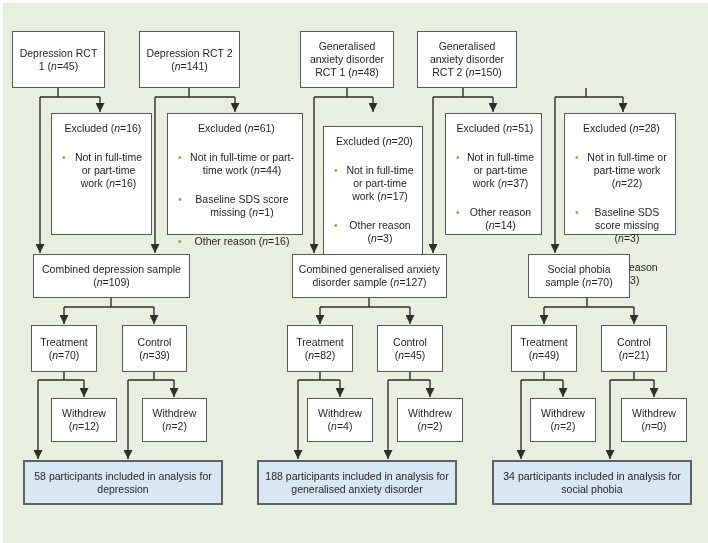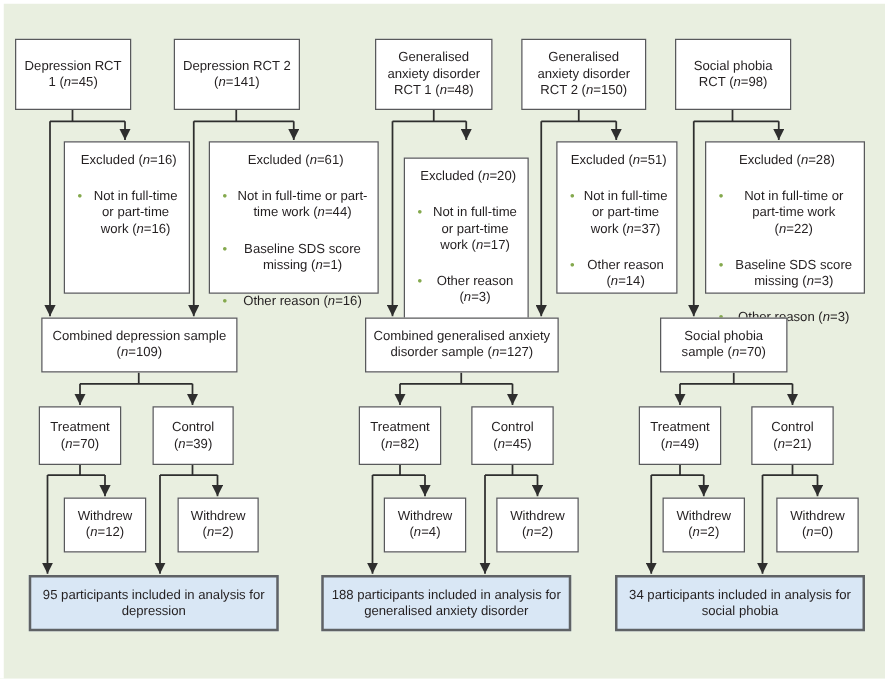--- a/index.html
+++ b/index.html
@@ -101,23 +101,20 @@
   </div>
   <div class="box" style="left:139px;top:31px;width:101px;height:57px">
     <span>Depression RCT 2 (<i>n</i>=141)</span>
   </div>
   <div class="box" style="left:300px;top:31px;width:94px;height:57px">
     <span>Generalised anxiety disorder RCT 1 (<i>n</i>=48)</span>
   </div>
   <div class="box" style="left:417px;top:31px;width:100px;height:57px">
     <span>Generalised anxiety disorder RCT 2 (<i>n</i>=150)</span>
   </div>
-  <div class="box" style="left:540px;top:31px;width:93px;height:57px">
-    <span>Social phobia RCT (<i>n</i>=98)</span>
-  </div>
 
   <div class="box excl" style="left:51px;top:113px;width:101px;height:122px">
     <div class="ex-title">Excluded (<i>n</i>=16)</div>
     <ul class="reasons">
       <li>Not in full-time or part-time work (<i>n</i>=16)</li>
     </ul>
   </div>
   <div class="box excl" style="left:167px;top:113px;width:136px;height:122px">
     <div class="ex-title">Excluded (<i>n</i>=61)</div>
     <ul class="reasons">
@@ -133,21 +130,21 @@
       <li>Other reason (<i>n</i>=3)</li>
     </ul>
   </div>
   <div class="box excl" style="left:445px;top:113px;width:97px;height:122px">
     <div class="ex-title">Excluded (<i>n</i>=51)</div>
     <ul class="reasons">
       <li>Not in full-time or part-time work (<i>n</i>=37)</li>
       <li>Other reason (<i>n</i>=14)</li>
     </ul>
   </div>
-  <div class="box excl" style="left:564px;top:113px;width:128px;height:122px">
+  <div class="box excl" style="left:564px;top:113px;width:112px;height:122px">
     <div class="ex-title">Excluded (<i>n</i>=28)</div>
     <ul class="reasons">
       <li>Not in full-time or part-time work (<i>n</i>=22)</li>
       <li>Baseline SDS score missing (<i>n</i>=3)</li>
       <li>Other reason (<i>n</i>=3)</li>
     </ul>
   </div>
 
   <div class="box" style="left:33px;top:254px;width:157px;height:44px">
     <span>Combined depression sample (<i>n</i>=109)</span>
@@ -191,21 +188,21 @@
     <span>Withdrew (<i>n</i>=2)</span>
   </div>
   <div class="box" style="left:530px;top:398px;width:66px;height:44px">
     <span>Withdrew (<i>n</i>=2)</span>
   </div>
   <div class="box" style="left:621px;top:398px;width:66px;height:44px">
     <span>Withdrew (<i>n</i>=0)</span>
   </div>
 
   <div class="box final" style="left:23px;top:460px;width:200px;height:45px">
-    <span>95 participants included in analysis for depression</span>
+    <span>58 participants included in analysis for depression</span>
   </div>
   <div class="box final" style="left:257px;top:460px;width:200px;height:45px">
     <span>188 participants included in analysis for generalised anxiety disorder</span>
   </div>
   <div class="box final" style="left:492px;top:460px;width:200px;height:45px">
     <span>34 participants included in analysis for social phobia</span>
   </div>
 
 </div>
 

